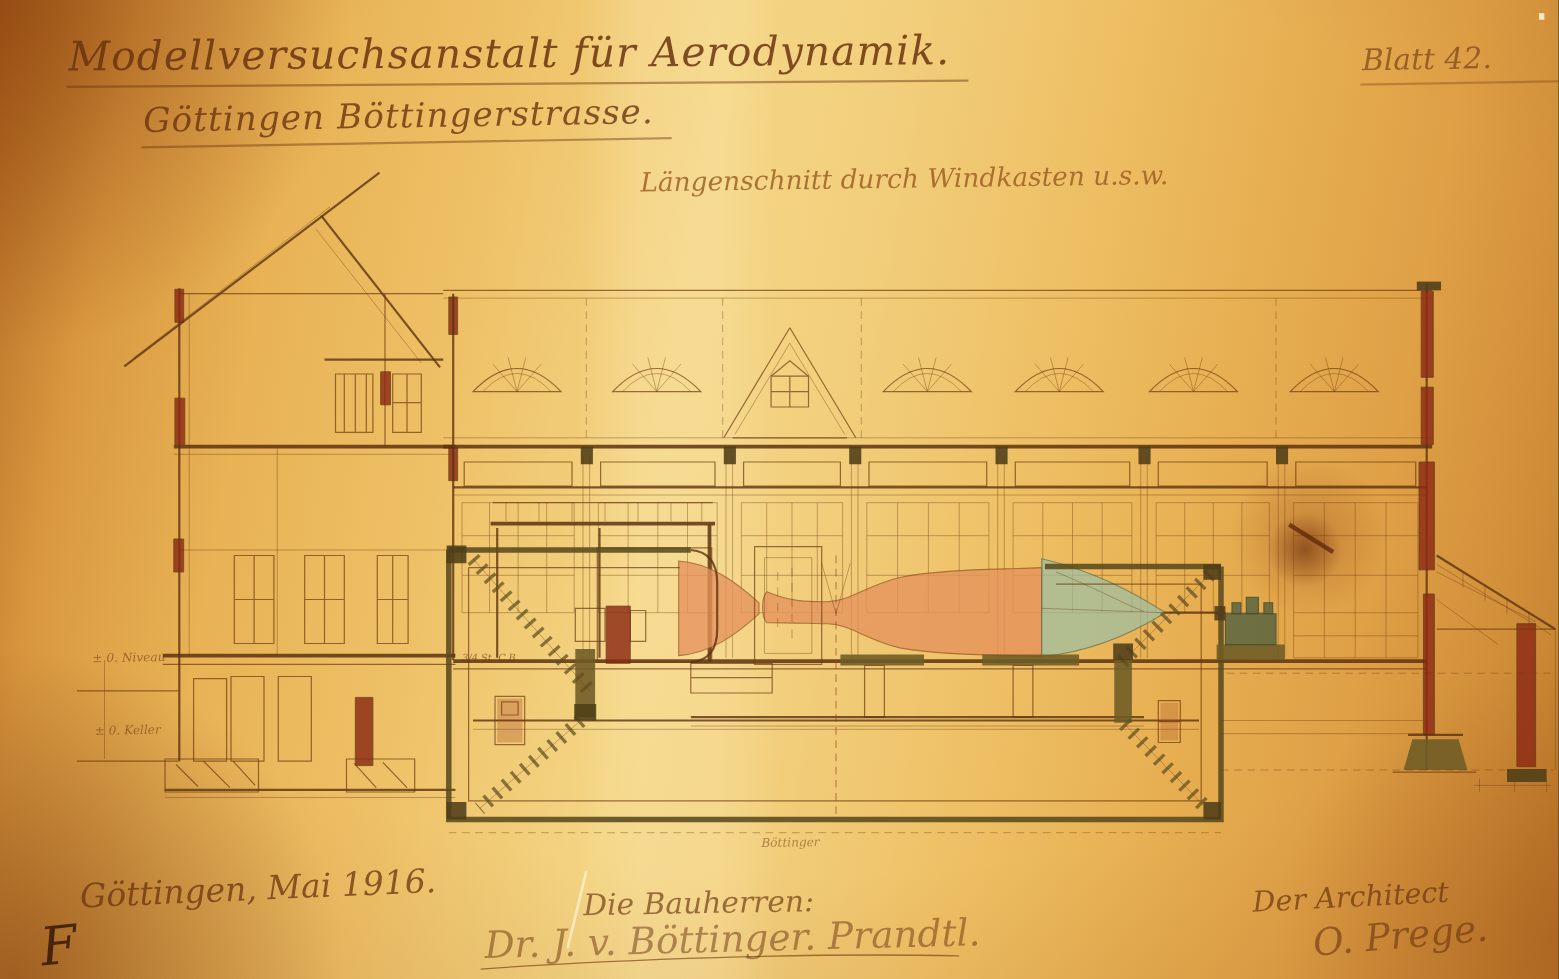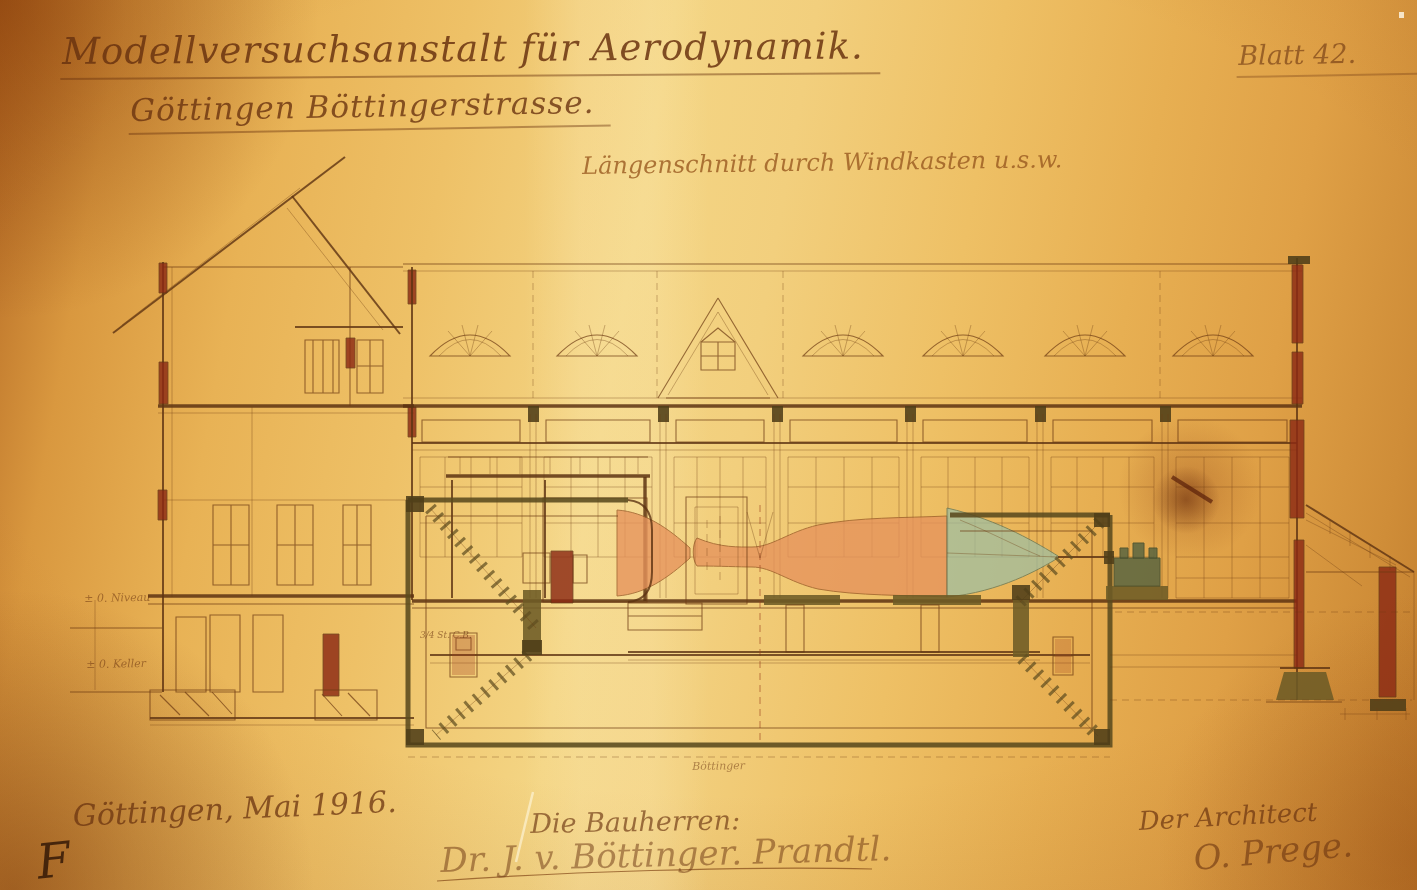--- a/index.html
+++ b/index.html
@@ -206,15 +206,15 @@
   <div class="hw ul" style="left:1236px;top:40px;font-size:27px;opacity:.6;padding-right:70px;transform:rotate(-1deg);">Blatt 42.</div>
   <div class="hw" style="left:582px;top:152px;font-size:24px;color:#9a5a20;opacity:.8;transform:rotate(-.8deg);">Längenschnitt durch Windkasten u.s.w.</div>
   <div class="hw" style="left:72px;top:798px;font-size:30px;opacity:.75;transform:rotate(-2.5deg);">Göttingen, Mai 1916.</div>
   <div class="hw" style="left:530px;top:808px;font-size:27px;opacity:.65;transform:rotate(-1deg);">Die Bauherren:</div>
   <div class="hw" style="left:440px;top:840px;font-size:34px;opacity:.5;transform:rotate(-1.5deg);">Dr. J. v. Böttinger.  Prandtl.</div>
   <div class="hw" style="left:1138px;top:806px;font-size:26px;opacity:.7;transform:rotate(-3deg);">Der Architect</div>
   <div class="hw" style="left:1192px;top:838px;font-size:34px;opacity:.6;transform:rotate(-5deg);">O. Prege.</div>
   <div class="hw" style="left:34px;top:834px;font-size:48px;color:#2d1405;opacity:.8;transform:rotate(-6deg);">F</div>
   <div class="hw" style="left:84px;top:592px;font-size:11px;opacity:.55;transform:rotate(-1deg);">± 0. Niveau</div>
   <div class="hw" style="left:86px;top:658px;font-size:11px;opacity:.55;transform:rotate(-1deg);">± 0. Keller</div>
-  <div class="hw" style="left:420px;top:594px;font-size:9px;opacity:.6;margin-top:36px;">3/4 St. C.B.</div>
+  <div class="hw" style="left:420px;top:594px;font-size:9px;opacity:.6;">3/4 St. C.B.</div>
   <div class="hw" style="left:692px;top:760px;font-size:11px;opacity:.5;transform:rotate(-1deg);">Böttinger</div>
 </div>
 
 </body></html>

